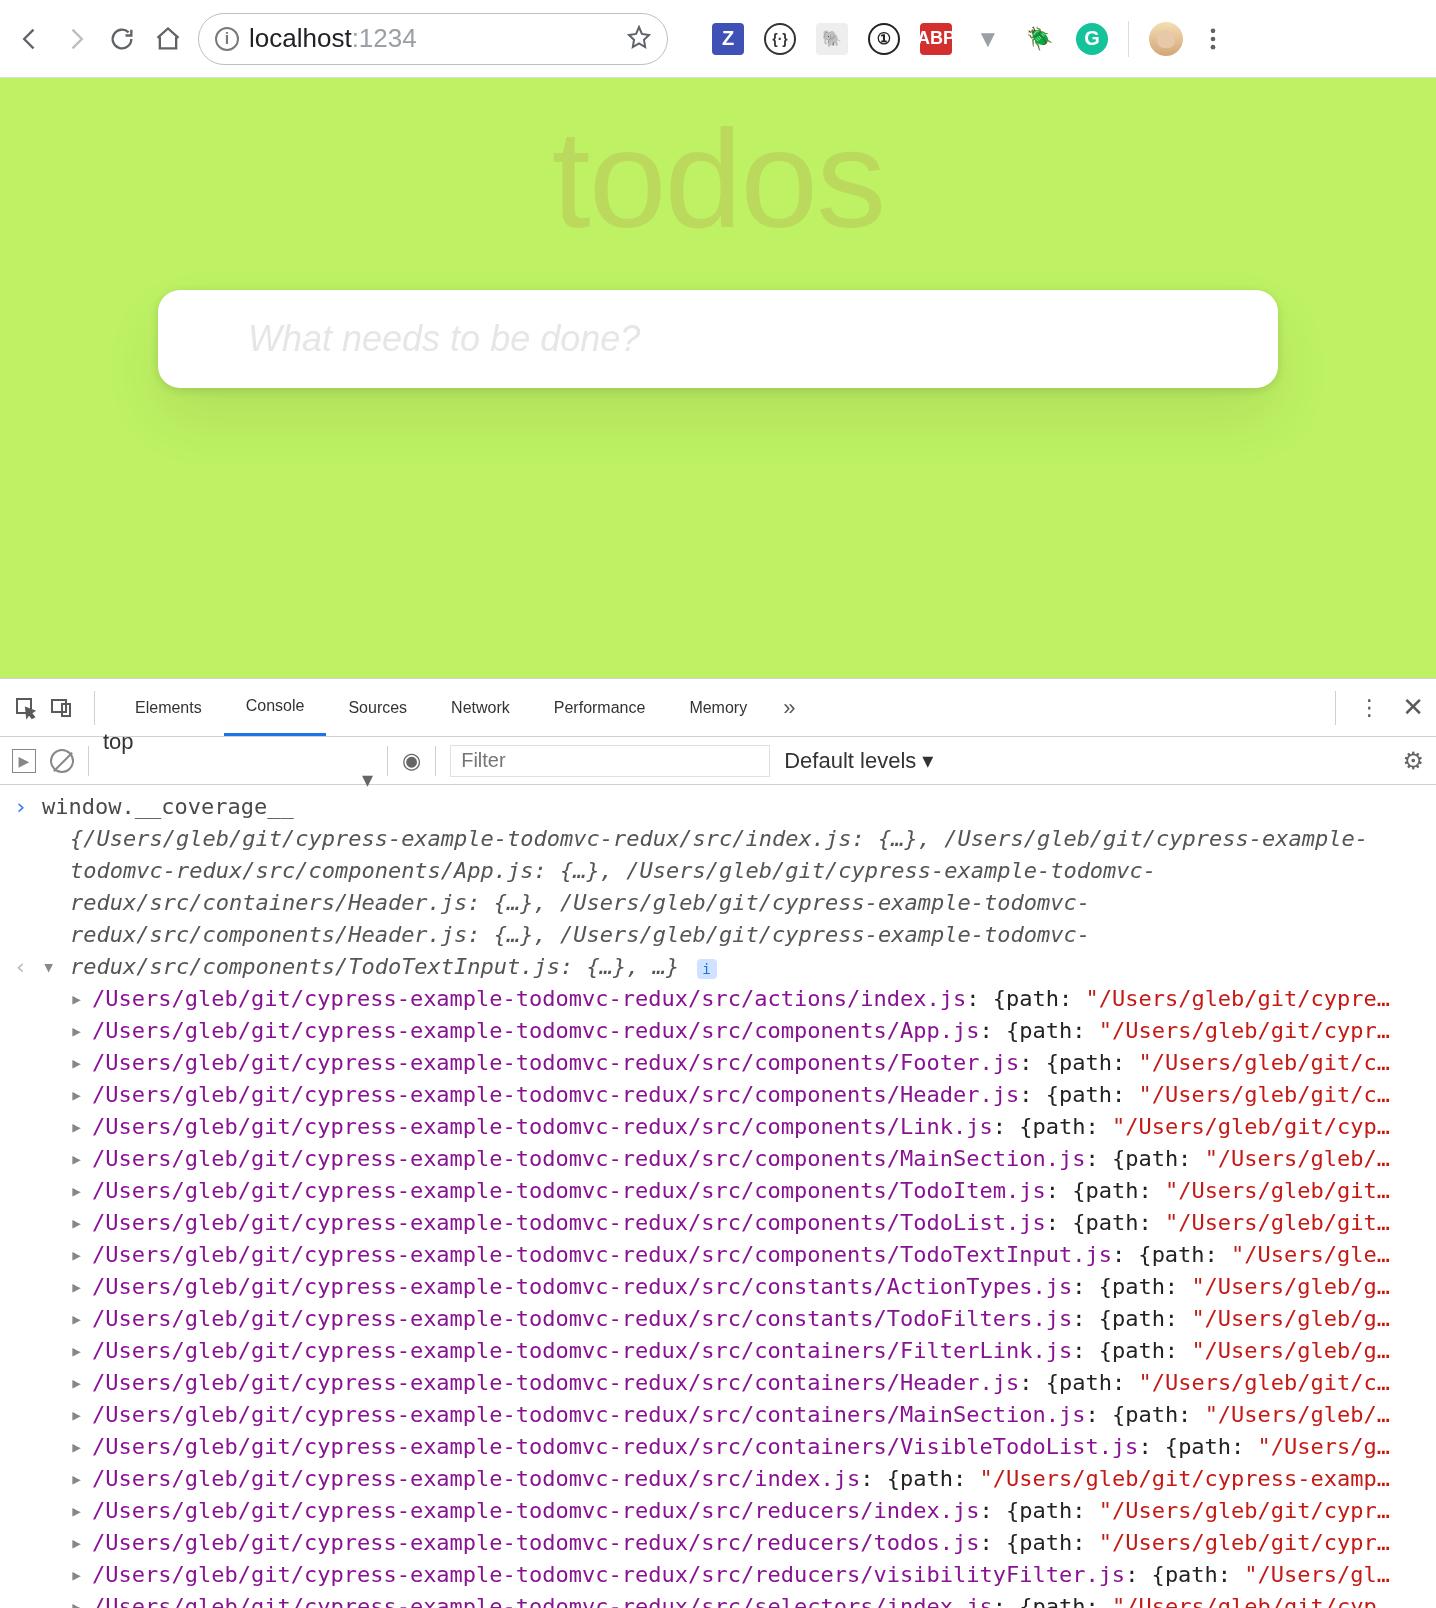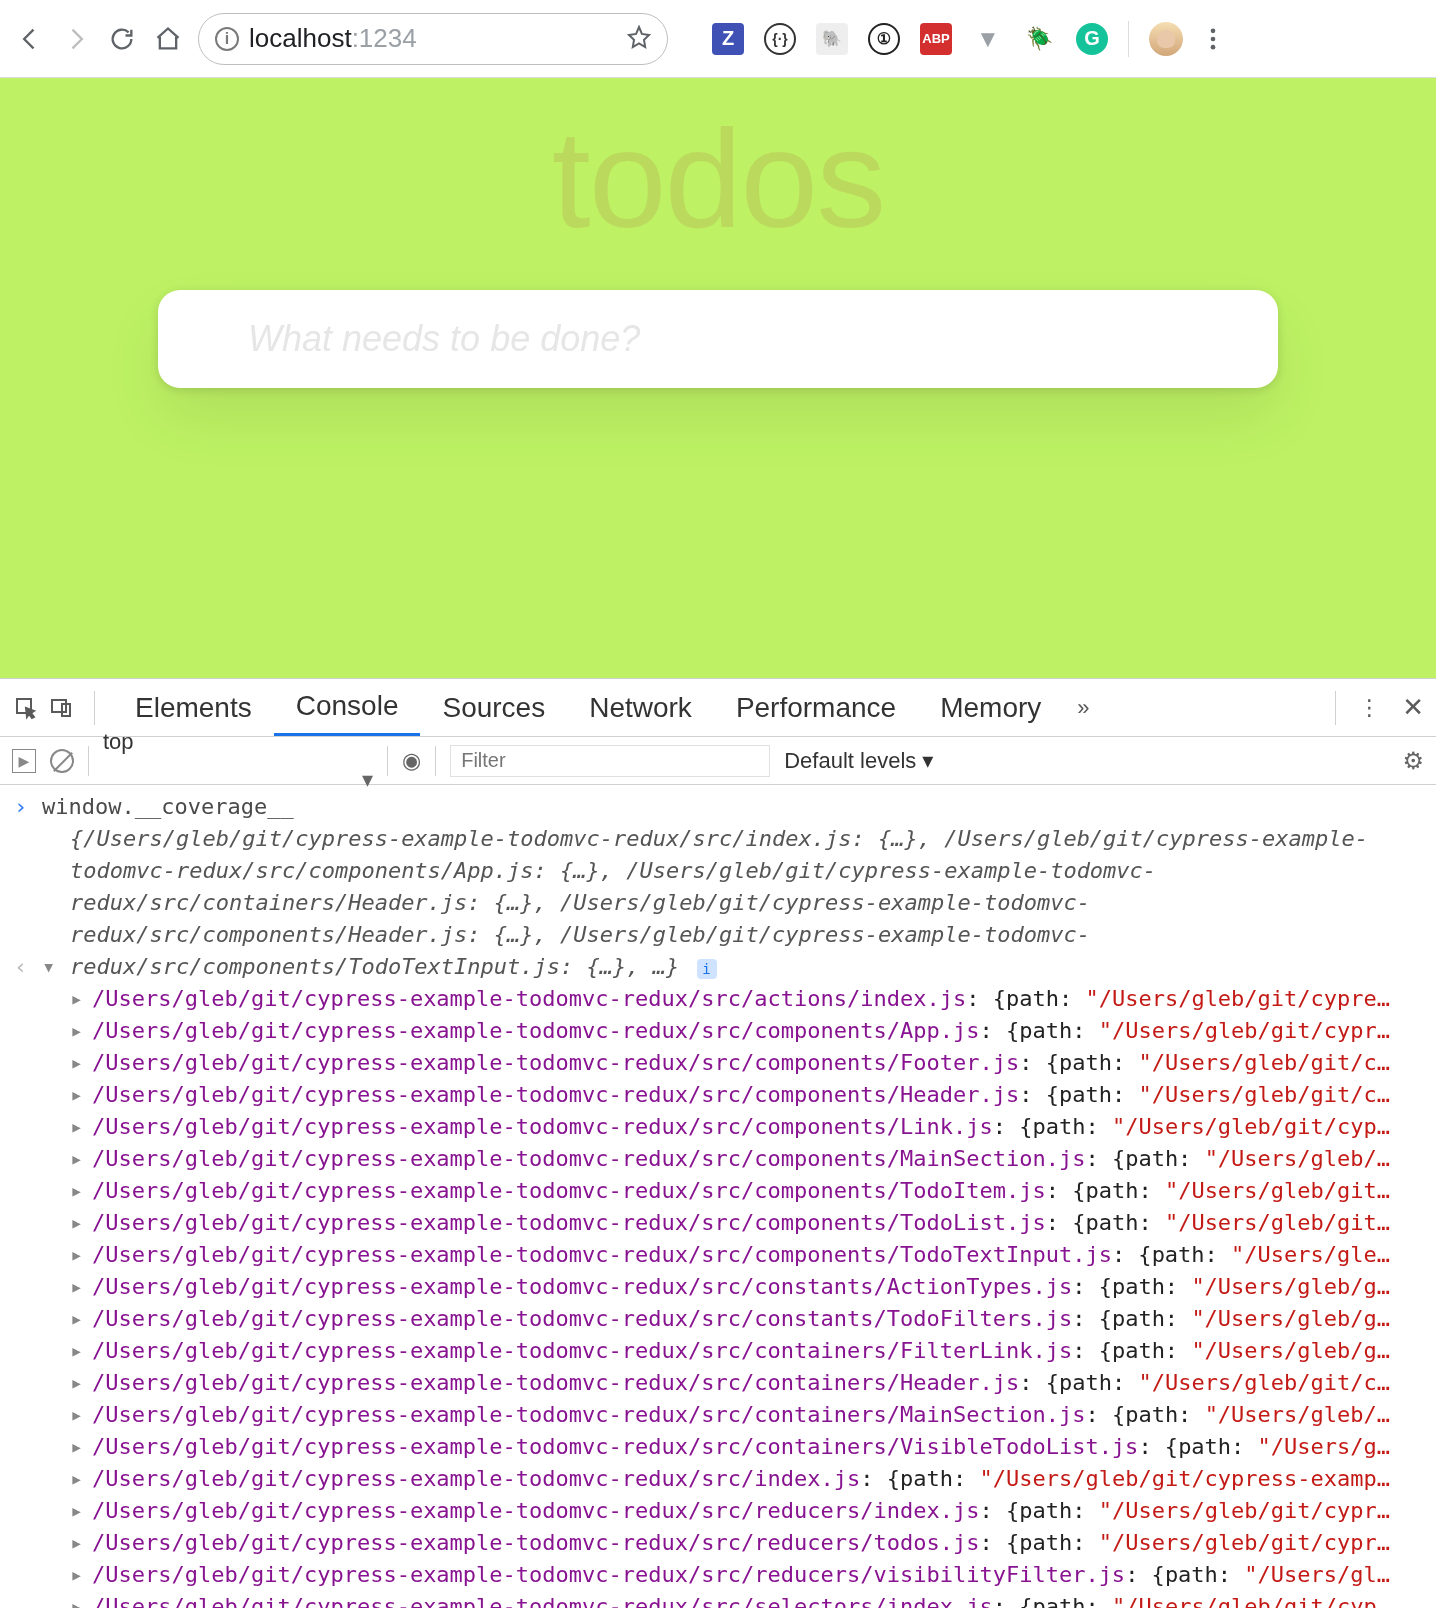--- a/index.html
+++ b/index.html
@@ -60,21 +60,21 @@
   .omnibox .star-icon { color:#5f6368; }
   .ext-icons { display:flex; align-items:center; gap:20px; margin-left:30px; }
   .ext-icon {
     width:32px;height:32px;display:flex;align-items:center;justify-content:center;
     border-radius:4px;font-size:20px;font-weight:bold;
   }
   .ext-z { background:#3f51b5;color:#fff; }
   .ext-braces { border:2px solid #333;border-radius:50%;color:#333;font-size:14px;}
   .ext-evernote { background:#eee;color:#888;font-size:16px;}
   .ext-one { border:2px solid #222;border-radius:50%;color:#222;font-size:16px;}
-  .ext-abp { background:#d32f2f;color:#fff;font-size:13px;}
+  .ext-abp { background:#d32f2f;color:#fff;font-size:18px;}
   .ext-vue { color:#9aa0a6;font-size:24px;}
   .ext-bug { color:#222;font-size:22px;}
   .ext-grammarly { background:#15c39a;color:#fff;border-radius:50%;}
   .divider { width:1px;height:36px;background:#dcdcdc;margin:0 6px;}
   .avatar { width:34px;height:34px;border-radius:50%;background:linear-gradient(#f5deb3,#d2a679);display:flex;align-items:center;justify-content:center;overflow:hidden;}
   .avatar-inner{width:18px;height:18px;border-radius:50% 50% 40% 40%;background:#e8c8a8;}
 
   
   .app-area {
     background:#bef264;
@@ -123,21 +123,21 @@
     padding:0 12px;
     gap:8px;
   }
   .dt-tool-icon {
     width:28px;height:28px;display:flex;align-items:center;justify-content:center;
     color:#5a5a5a;
   }
   .dt-tabsep { width:1px;height:34px;background:#d0d0d0;margin:0 10px;}
   .dt-tab {
     padding:0 22px;
-    font-size:28px;
+    font-size:16px;
     color:#333;
     height:100%;
     display:flex;align-items:center;
     cursor:pointer;
   }
   .dt-tab.active {
     color:#333;
     border-bottom:3px solid #1a73e8;
   }
   .dt-overflow { color:#5a5a5a;font-size:22px;margin-left:6px;}

